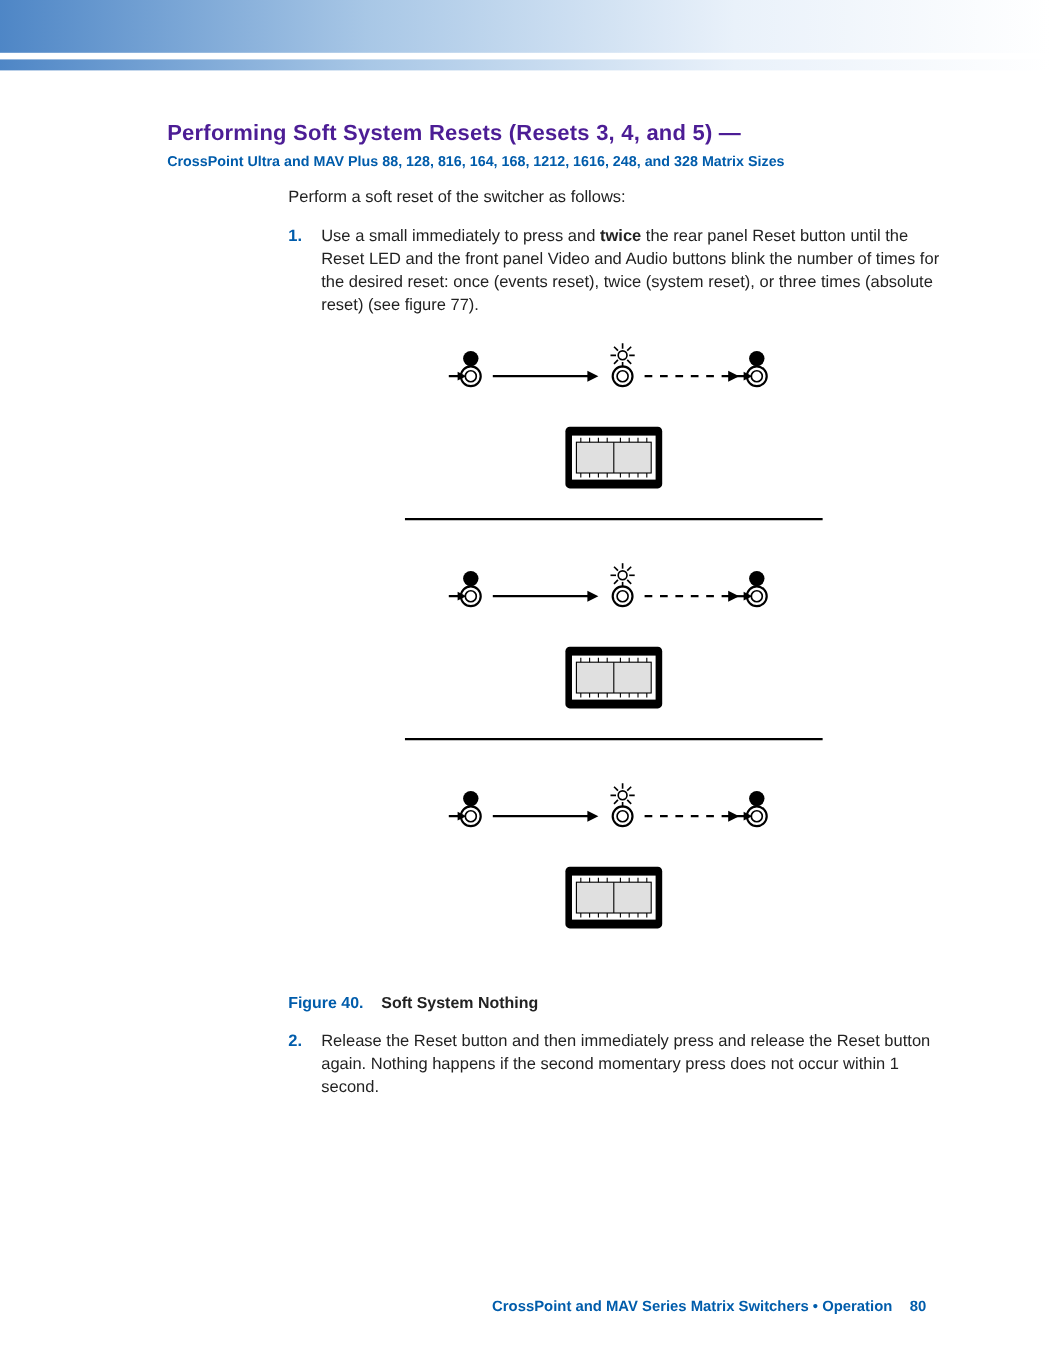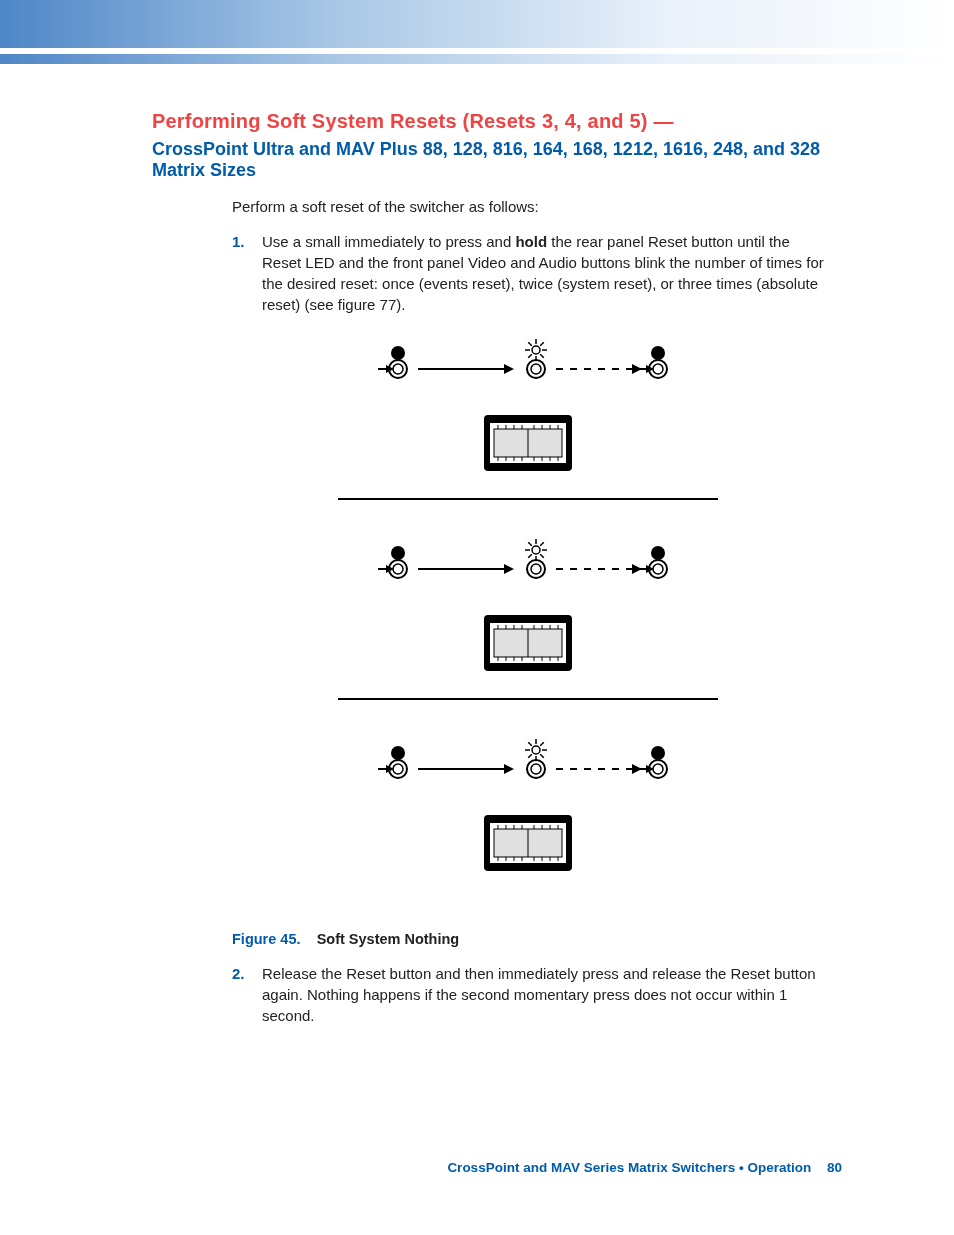--- a/index.html
+++ b/index.html
@@ -1,54 +1,54 @@
 <!DOCTYPE html>
 <html><head>
 <meta charset="utf-8">
 <style>
   * { box-sizing: border-box; margin: 0; padding: 0; }
   html, body { width: 954px; height: 1235px; background: #fff; font-family: Arial, Helvetica, sans-serif; color: #222; }
   
   .topbar { position: absolute; left: 0; top: 0; width: 954px; height: 64px; background: linear-gradient(to right, #4e86c6 0%, #a8c7e6 35%, #e9f1fa 70%, #ffffff 100%); }
   .topbar::before { content: ""; position: absolute; left: 0; top: 48px; width: 954px; height: 6px; background: #fff; }
   .page { position: relative; width: 954px; height: 1235px; padding: 110px 112px 60px 152px; }
-  .h-title { color: #ef4444; font-size: 20px; font-weight: bold; letter-spacing: 0.2px; margin-bottom: 6px; }
-  .h-sub { color: #005cab; font-size: 18px; font-weight: bold; margin-bottom: 16px; }
-  .body-indent { margin-left: 80px; width: 592px; }
+  .h-title { color: #4c1d95; font-size: 20px; font-weight: bold; letter-spacing: 0.2px; margin-bottom: 6px; }
+  .h-sub { color: #005cab; font-size: 13px; font-weight: bold; margin-bottom: 16px; }
+  .body-indent { margin-left: 110px; width: 592px; }
   .intro { font-size: 15px; line-height: 1.35; margin-bottom: 14px; }
   .olist { list-style: none; }
   .olist > li { display: flex; gap: 10px; font-size: 15px; line-height: 1.4; margin-bottom: 12px; }
   .marker { color: #005cab; font-weight: bold; min-width: 20px; }
   .step-text b { font-weight: bold; }
   .figure-wrap { margin: 18px 0 8px 0; display: flex; justify-content: center; }
   .figure-cap { font-size: 14.5px; margin: 6px 0 16px 0; }
   .figure-cap .fig-lbl { color: #005cab; font-weight: bold; }
   .figure-cap .fig-title { font-weight: bold; color: #222; }
-  .footer { position: absolute; left: 0; bottom: 60px; width: 954px; text-align: right; padding-right: 112px; font-size: 13.5px; }
+  .footer { position: absolute; left: 0; bottom: 40px; width: 954px; text-align: right; padding-right: 112px; font-size: 13.5px; }
   .footer .ft { color: #005cab; font-weight: bold; }
   .footer .pg { color: #005cab; font-weight: bold; margin-left: 12px; }
 </style>
 </head>
 <body>
 
 <div class="topbar"></div>
 
 <div class="page">
 
   <h2 class="h-title">Performing Soft System Resets (Resets 3, 4, and 5) —</h2>
   <div class="h-sub">CrossPoint Ultra and MAV Plus 88, 128, 816, 164, 168, 1212, 1616, 248, and 328 Matrix Sizes</div>
 
   <div class="body-indent">
     <p class="intro">Perform a soft reset of the switcher as follows:</p>
 
     <ol class="olist">
       <li>
         <span class="marker">1.</span>
         <span class="step-text">
-          <span>Use a small immediately to press and </span><b>hold</b><span> the rear panel Reset button until the Reset LED and the front panel Video and Audio buttons blink the number of times for the desired reset: once (events reset), twice (system reset), or three times (absolute reset) (see figure 77).</span>
+          <span>Use a small immediately to press and </span><b>twice</b><span> the rear panel Reset button until the Reset LED and the front panel Video and Audio buttons blink the number of times for the desired reset: once (events reset), twice (system reset), or three times (absolute reset) (see figure 77).</span>
         </span>
       </li>
     </ol>
 
     <div class="figure-wrap">
       <svg width="380" height="590" viewBox="0 0 380 590">
         <defs>
 
           <g id="led-off">
             <circle cx="0" cy="0" r="7" fill="#000"></circle>
@@ -136,21 +136,21 @@
           <use href="#arrow-solid" x="80" y="36"></use>
           <use href="#led-on" x="198" y="17"></use>
           <use href="#arrow-dashed" x="218" y="36"></use>
           <use href="#led-off" x="320" y="20"></use>
           <use href="#board" x="190" y="110"></use>
         </g>
       </svg>
     </div>
 
     <div class="figure-cap">
-      <span class="fig-lbl">Figure 45.</span>
+      <span class="fig-lbl">Figure 40.</span>
       <span>&nbsp;&nbsp;</span>
       <span class="fig-title">Soft System Nothing</span>
     </div>
 
     <ol class="olist">
       <li>
         <span class="marker">2.</span>
         <span class="step-text">
           <span>Release the Reset button and then immediately press and release the Reset button again. Nothing happens if the second momentary press does not occur within 1 second.</span><b></b><span></span>
         </span>

